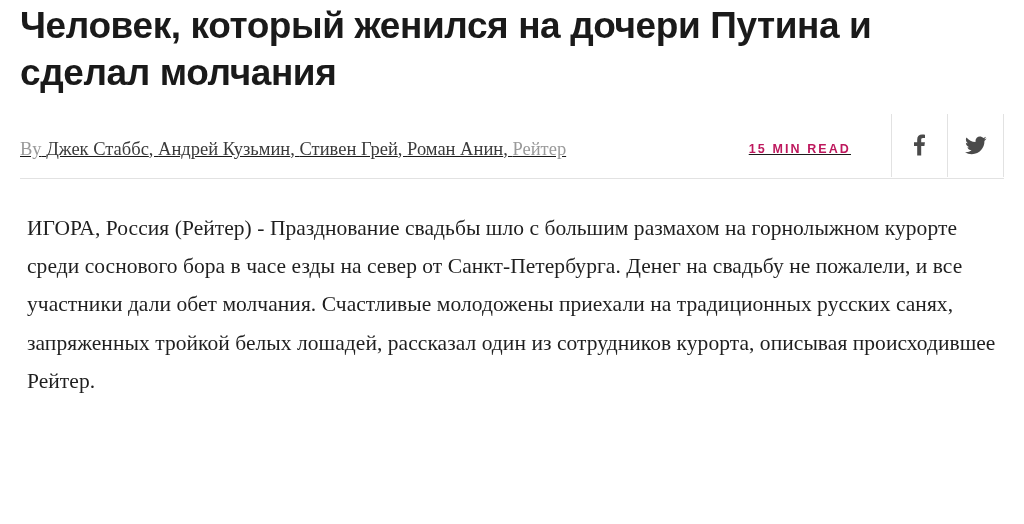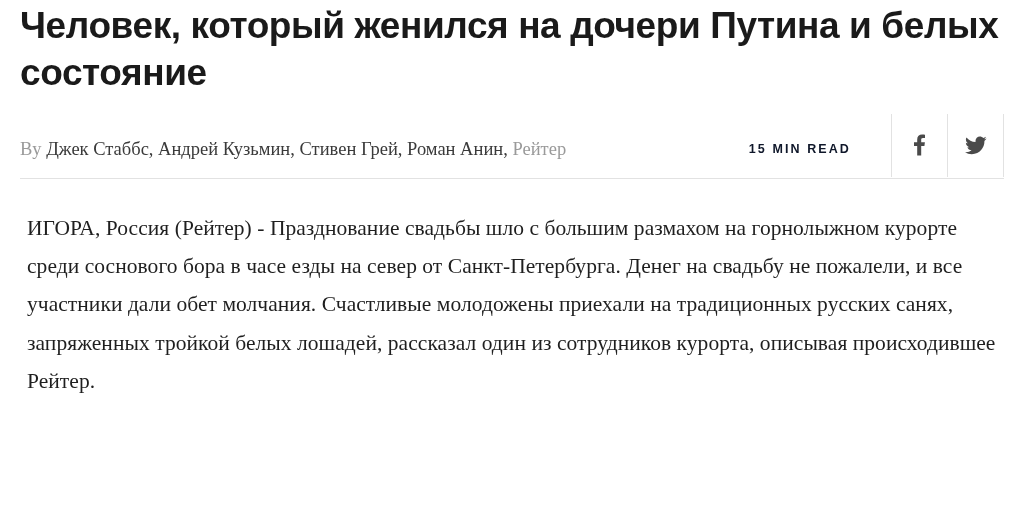--- a/index.html
+++ b/index.html
@@ -28,20 +28,21 @@
     color: #1a1a1a;
     margin: 0;
     padding-top: 2px;
   }
   .meta-row {
     display: flex;
     justify-content: space-between;
     margin-top: 42px;
     padding-bottom: 18px;
     border-bottom: 1px solid #e2e2e2;
+    text-decoration: underline;
   }
   .byline {
     font-family: "Liberation Serif", serif;
     font-size: 18.5px;
     color: #8c8c8c;
     white-space: nowrap;
   }
   .byline .by-label {
     color: #9a9a9a;
   }
@@ -56,21 +57,21 @@
   }
   .meta-right {
     display: flex;
     align-items: center;
   }
   .read-time {
     font-family: "Liberation Sans", sans-serif;
     font-size: 12.5px;
     letter-spacing: 2.1px;
     font-weight: bold;
-    color: #0f172a;
+    color: #be185d;
     margin-right: 40px;
     white-space: nowrap;
   }
   .share-buttons {
     display: flex;
     align-items: stretch;
     border-left: 1px solid #e2e2e2;
     margin-bottom: -18px;
     margin-top: -26px;
   }
@@ -97,21 +98,21 @@
   }
   .body-text p {
     margin: 7px;
   }
 </style>
 </head>
 <body>
 
 <div class="article">
 
-  <h1 class="headline">Человек, который женился на дочери Путина и белых состояние</h1>
+  <h1 class="headline">Человек, который женился на дочери Путина и сделал молчания</h1>
 
   <div class="meta-row">
 
     <div class="byline">
       <span class="by-label">By</span>
       <span class="author">Джек Стаббс</span><span class="sep">, </span><span class="author">Андрей Кузьмин</span><span class="sep">, </span><span class="author">Стивен Грей</span><span class="sep">, </span><span class="author">Роман Анин</span><span class="sep">, </span><span class="agency">Рейтер</span>
     </div>
 
     <div class="meta-right">
       <div class="read-time">15 MIN READ</div>

